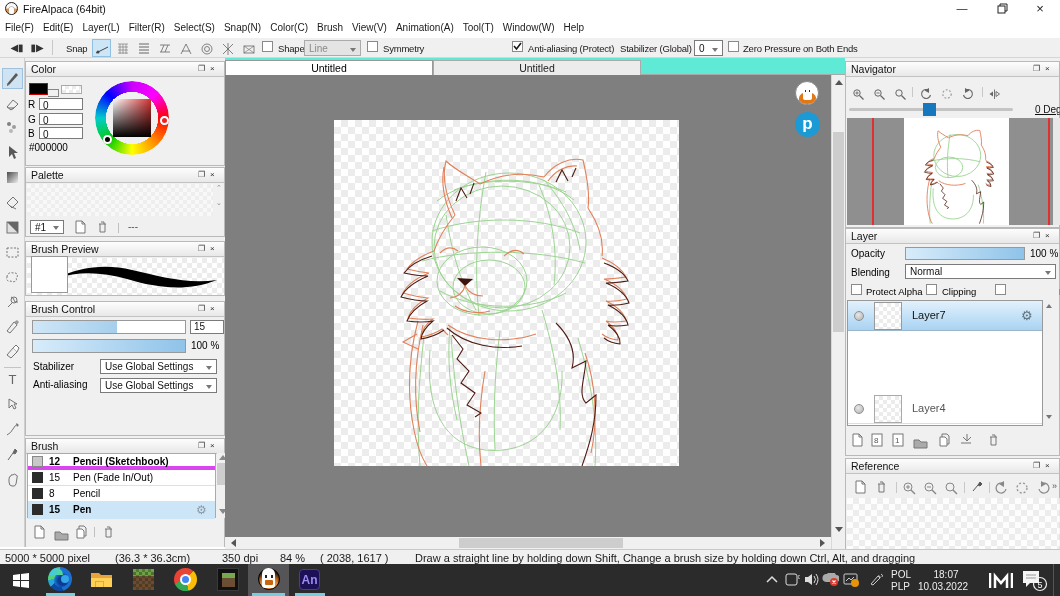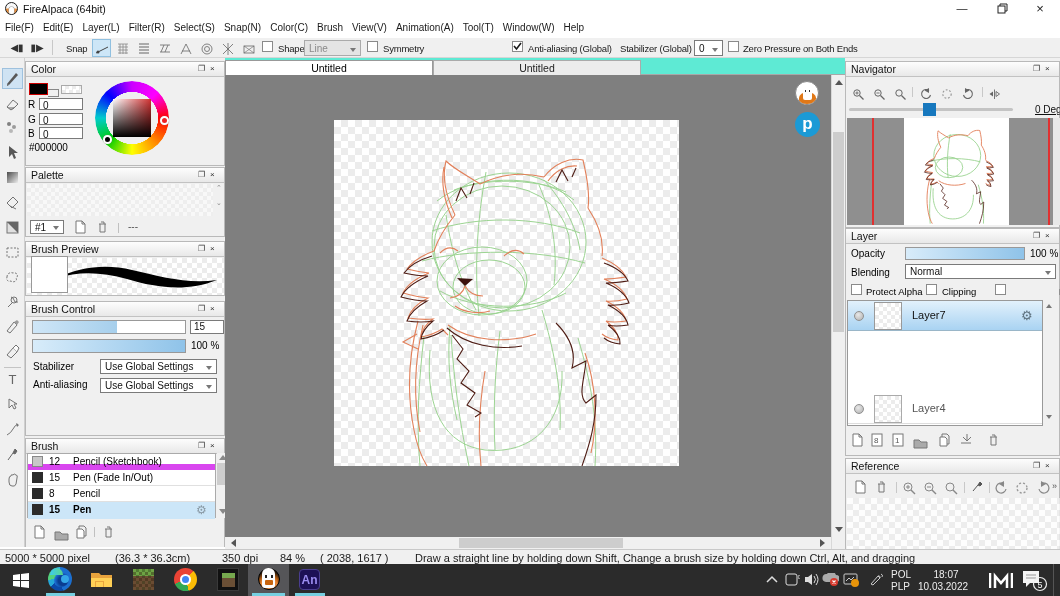--- a/index.html
+++ b/index.html
@@ -114,21 +114,21 @@
   <div class="tlabel" style="left:278px;">Shape</div>
   <div class="ddl" style="left:304px;width:57px;">Line<span class="arr"></span></div>
   <div class="cb" style="left:367px;"></div>
   <div class="tlabel" style="left:383px;">Symmetry</div>
   <div class="ddl" style="left:422px;width:85px;margin-top:32px;">Bilateral<span class="arr"></span></div>
   <div class="cb" style="left:512px;">
         <svg width="11" height="11" style="position:absolute;left:-1px;top:-1px;">
           <path d="M2 5 L4.5 8 L9 2" stroke="#1a1a1a" stroke-width="1.6" fill="none"></path>
         </svg>
       </div>
-  <div class="tlabel" style="left:528px;">Anti-aliasing (Global)</div>
+  <div class="tlabel" style="left:528px;">Anti-aliasing (Protect)</div>
   <div class="tlabel" style="left:620px;">Stabilizer (Global)</div>
   <div class="dd" style="left:694px;width:29px;">0<span class="arr"></span></div>
   <div class="cb" style="left:728px;"></div>
   <div class="tlabel" style="left:743px;">Zero Pressure on Both Ends</div>
 </div>
 
 <div id="main" class="abs">
 
   <div id="toolstrip" class="abs">
     <div class="tool abs sel" style="top:10px;"><svg width="19" height="19">
@@ -247,21 +247,21 @@
     <div class="abs" style="left:6px;top:37px;width:154px;height:14px;border:1px solid #999;background:linear-gradient(to right,#d8ecfa,#8fc3e9);"></div>
     <div class="abs" style="left:165px;top:38px;font-size:10px;">100 %</div>
     <div class="abs" style="left:7px;top:59px;font-size:10px;">Stabilizer</div>
     <div class="dd" style="left:74px;top:57px;width:117px;height:15px;line-height:14px;">Use Global Settings<span class="arr" style="top:6px;"></span></div>
     <div class="abs" style="left:7px;top:77px;font-size:10px;">Anti-aliasing</div>
     <div class="dd" style="left:74px;top:76px;width:117px;height:15px;line-height:14px;">Use Global Settings<span class="arr" style="top:6px;"></span></div>
   </div>
   <div class="panel" style="left:25px;top:380px;width:200px;height:109px;border-bottom:none;">
     <div class="phead">Brush<span class="pic">❐</span><span class="pxc">×</span></div>
     <div class="abs" style="left:1px;top:14px;width:189px;height:65px;background:#fff;border:1px solid #aaa;">
-      <div class="abs" style="left:0;top:0;width:187px;height:16px;border-bottom:6px solid #d946ef;">
+      <div class="abs" style="left:0;top:0;width:187px;height:16px;border-bottom:4px solid #d946ef;font-weight:bold;">
             <span class="abs" style="left:4px;top:2px;width:11px;height:11px;background:#c8c8c8;border:1px solid #888;"></span>
             <span class="abs" style="left:21px;top:2px;font-size:10px;">12</span>
             <span class="abs" style="left:45px;top:2px;font-size:10px;">Pencil (Sketchbook)</span>
           </div>
       <div class="abs" style="left:0;top:16px;width:187px;height:16px;border-bottom:1px solid #e0e0e0;">
             <span class="abs" style="left:4px;top:2px;width:11px;height:11px;background:#2b2b2b;"></span>
             <span class="abs" style="left:21px;top:2px;font-size:10px;">15</span>
             <span class="abs" style="left:45px;top:2px;font-size:10px;">Pen (Fade In/Out)</span>
           </div>
       <div class="abs" style="left:0;top:32px;width:187px;height:16px;border-bottom:1px solid #e0e0e0;">

